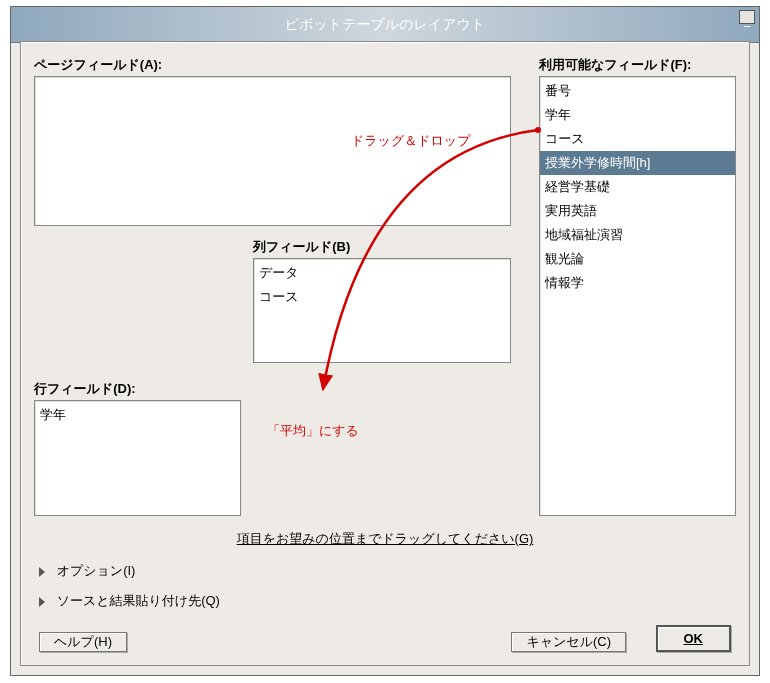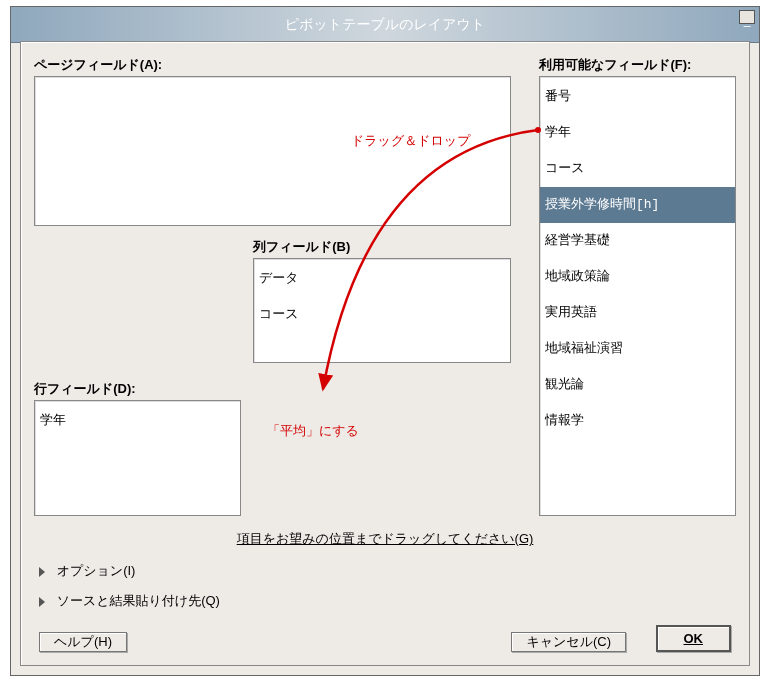--- a/index.html
+++ b/index.html
@@ -66,26 +66,25 @@
     white-space: nowrap;
   }
   .listbox {
     background: #fff;
     border: 1px solid #888;
     box-shadow: inset 1px 1px 0 #ddd;
     overflow: hidden;
     padding: 2px 0;
   }
   .listbox .item {
-    padding: 10px 5px;
+    padding: 4px 5px;
     line-height: 16px;
     font-size: 13px;
     color: #000;
     white-space: nowrap;
-    font-family: Liberation Mono, monospace;
   }
   .listbox .item.sel {
     background: #5d7a93;
     color: #fff;
   }
   
   .page-lbl { position:absolute; left:13px; top:14px; }
   .page-box { position:absolute; left:13px; top:34px; width:477px; height:150px; }
   .avail-lbl { position:absolute; left:518px; top:14px; }
   .avail-box { position:absolute; left:518px; top:34px; width:197px; height:440px; }
@@ -140,21 +139,20 @@
 
     <div class="lbl avail-lbl">
       <span>利用可能なフィールド(F):</span>
     </div>
     <div class="listbox avail-box">
       <div class="item">番号</div>
       <div class="item">学年</div>
       <div class="item">コース</div>
       <div class="item sel">授業外学修時間[h]</div>
       <div class="item">経営学基礎</div>
-      <div class="item">地域政策論</div>
       <div class="item">実用英語</div>
       <div class="item">地域福祉演習</div>
       <div class="item">観光論</div>
       <div class="item">情報学</div>
     </div>
 
     <div class="lbl col-lbl">
       <span>列フィールド(B)</span>
     </div>
     <div class="listbox col-box">

